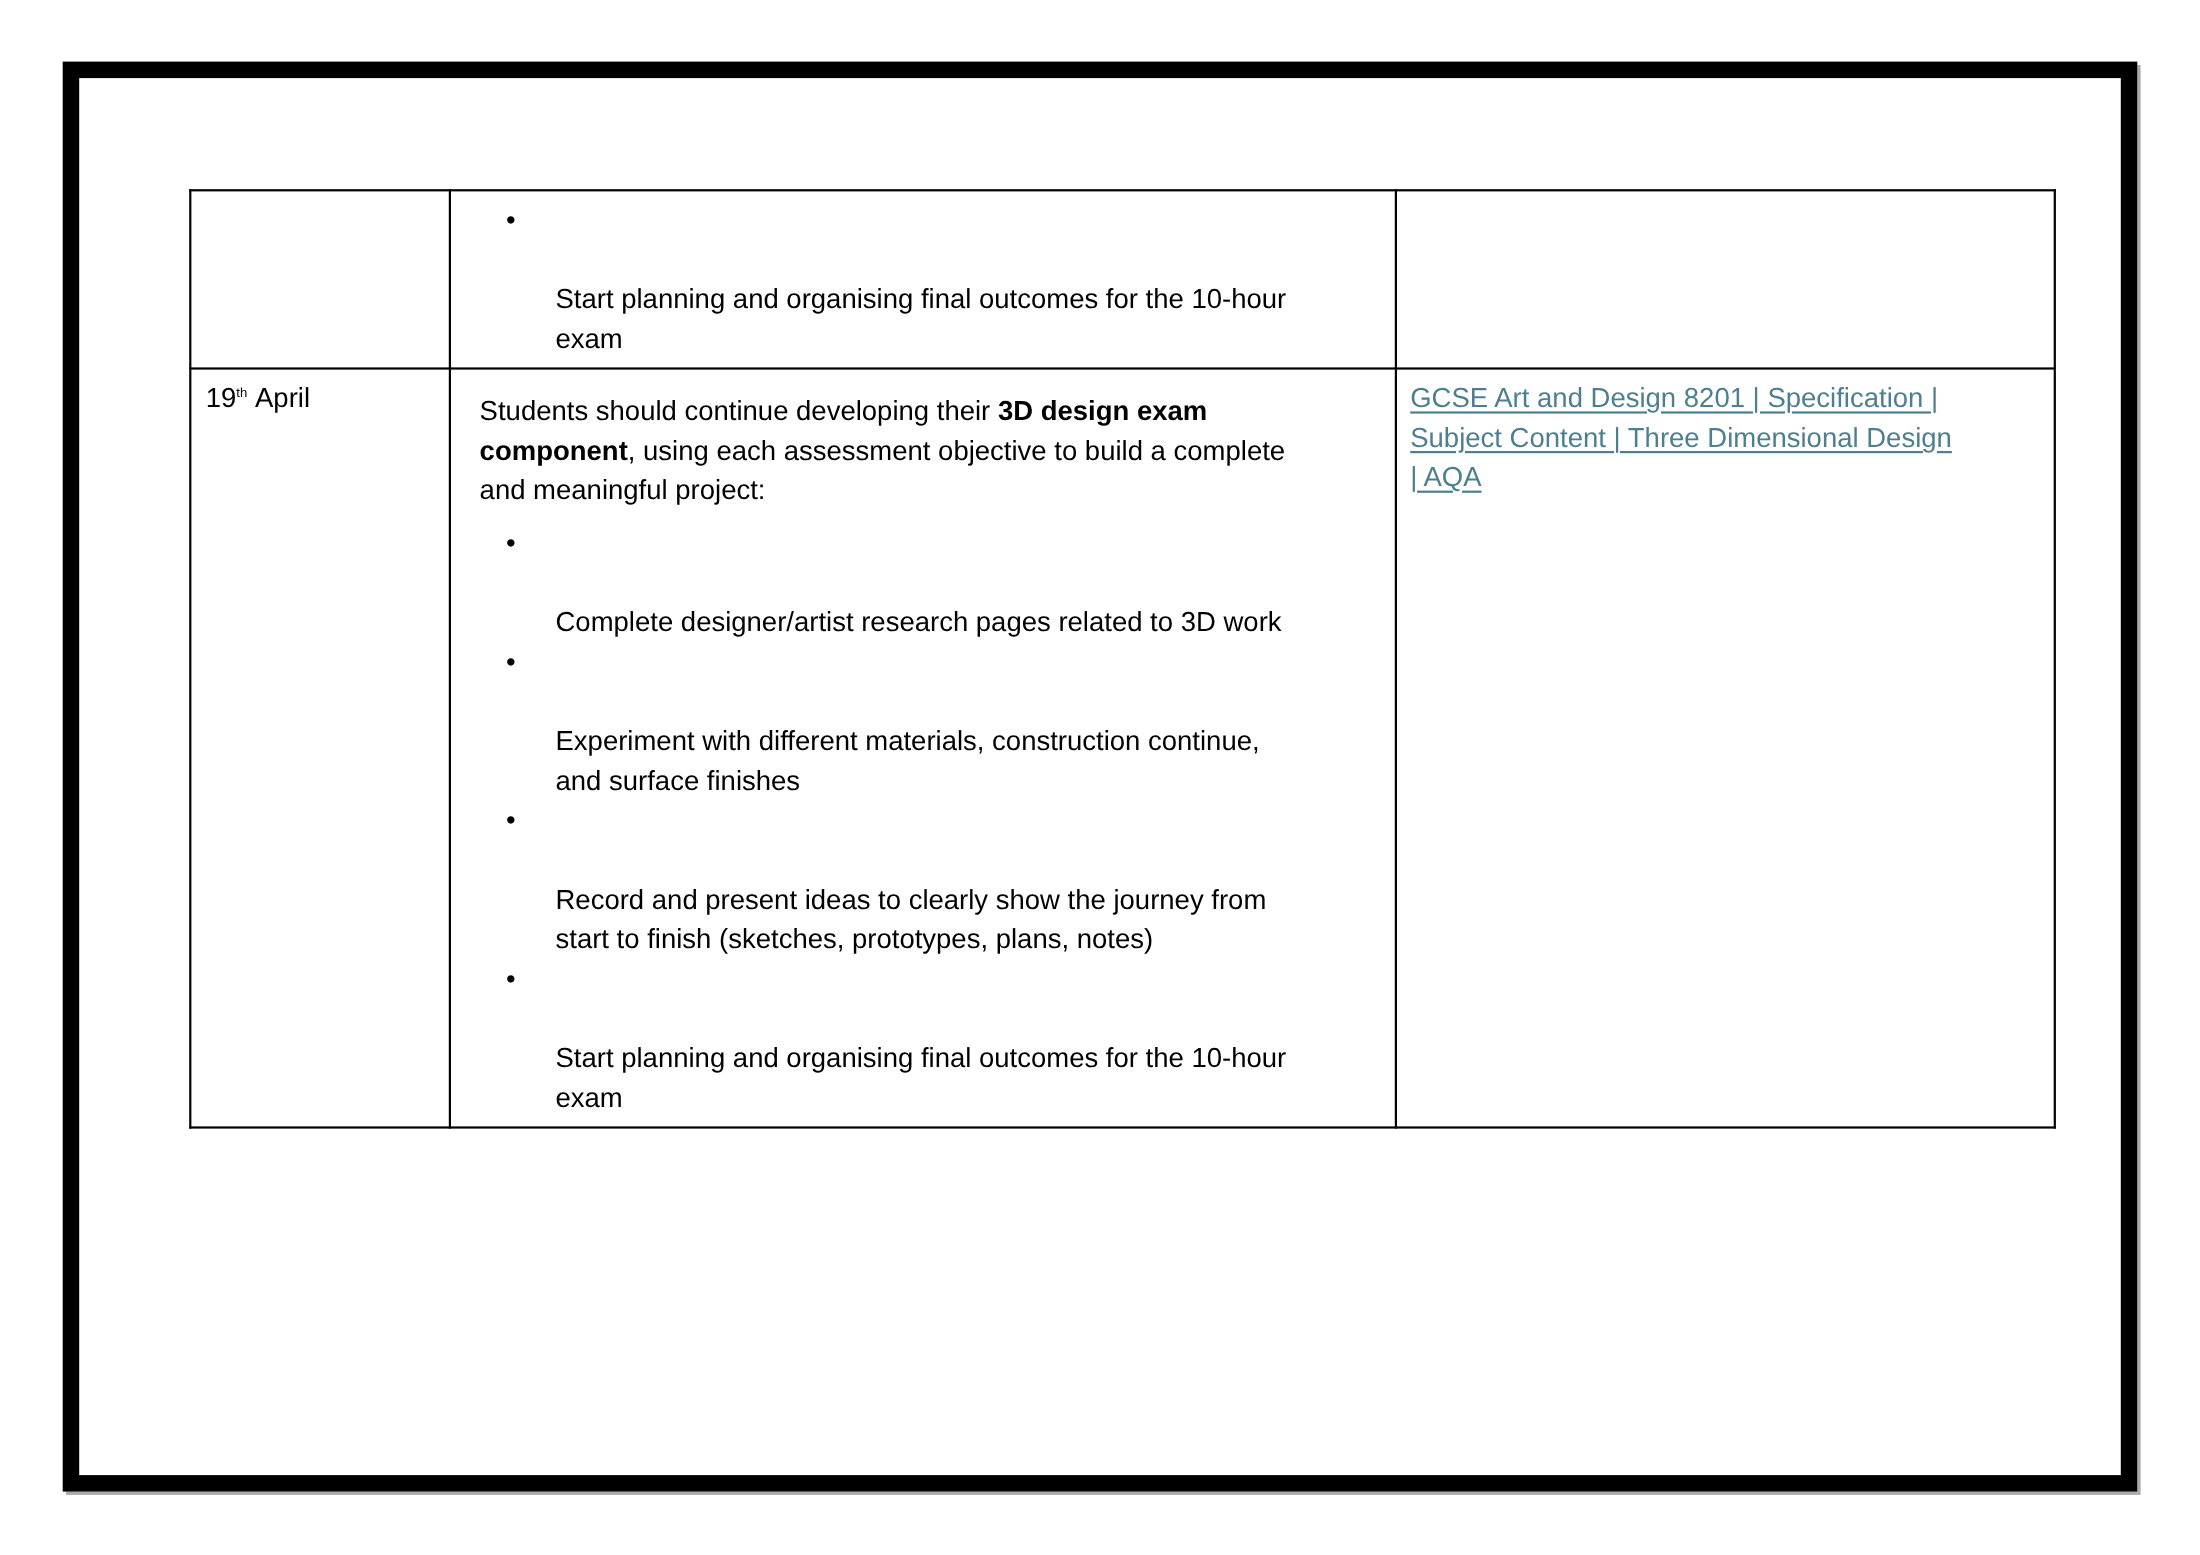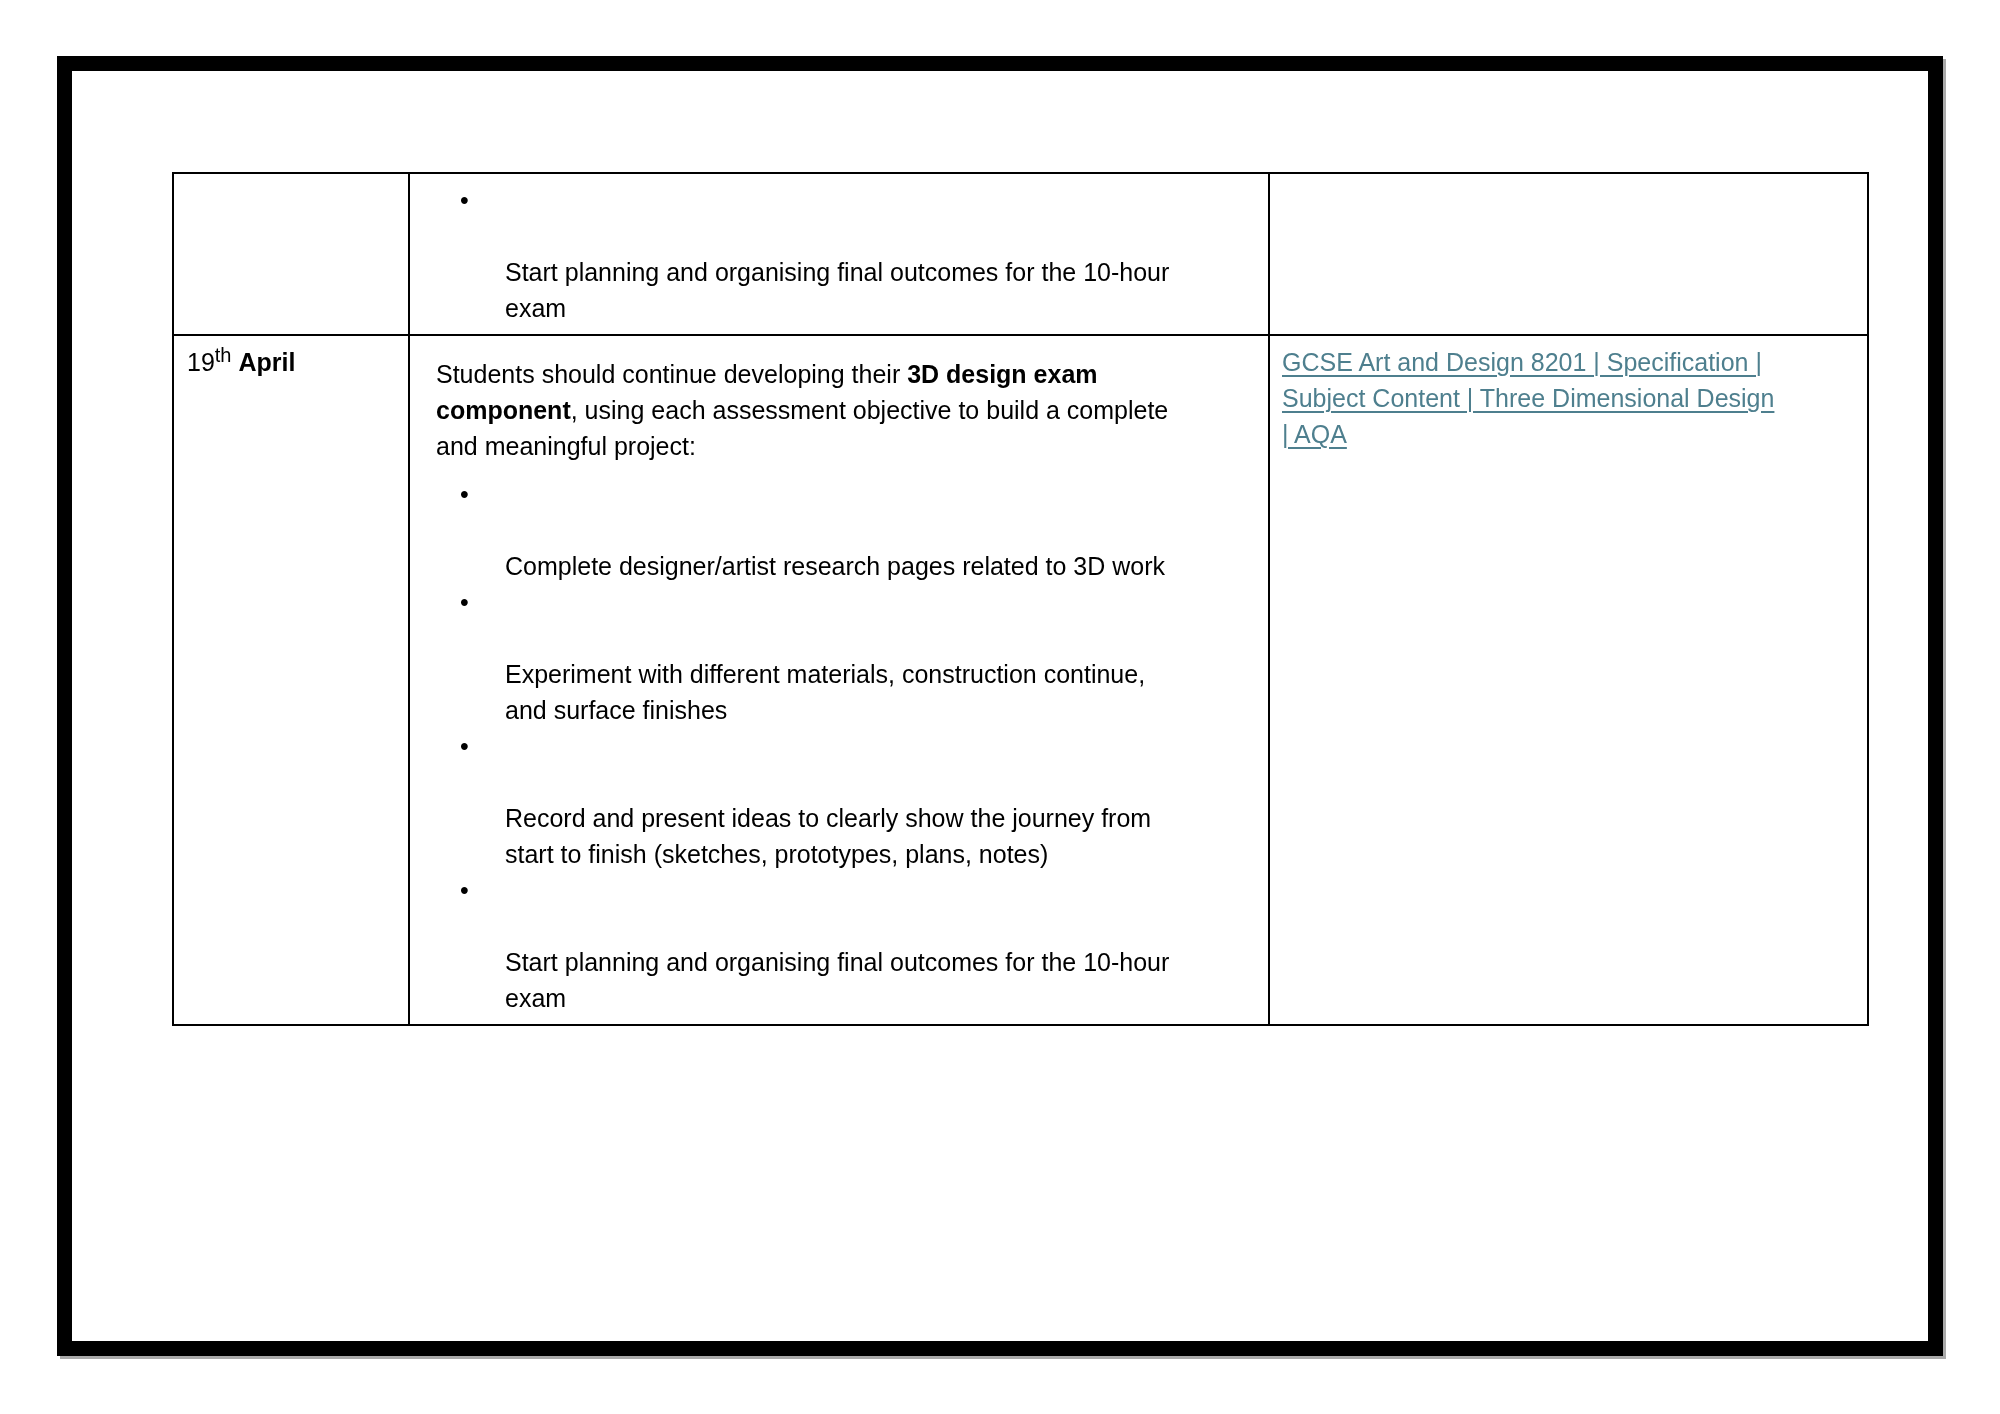--- a/index.html
+++ b/index.html
@@ -54,25 +54,25 @@
     padding-left: 81px;
     white-space: pre-line;
   }
   .bullet .dot {
     position: absolute;
     left: 36px;
     top: 0;
     white-space: normal;
   }
   sup.ordinal {
-    font-size: 20px;
+    font-size: 12px;
     line-height: 0;
     vertical-align: super;
   }
-  .month { margin-left: 7px; font-weight: bold; }
+  .month { margin-left: 7px; }
   a.spec-link {
     color: var(--link, #4e7f8e);
     text-decoration: underline;
     text-decoration-thickness: 2px;
     text-underline-offset: 4px;
     white-space: pre-line;
   }
 </style>
 </head>
 <body style="--link: #4e7f8e; --border: #000000; --text: #000000; --page_bg: #ffffff;">

